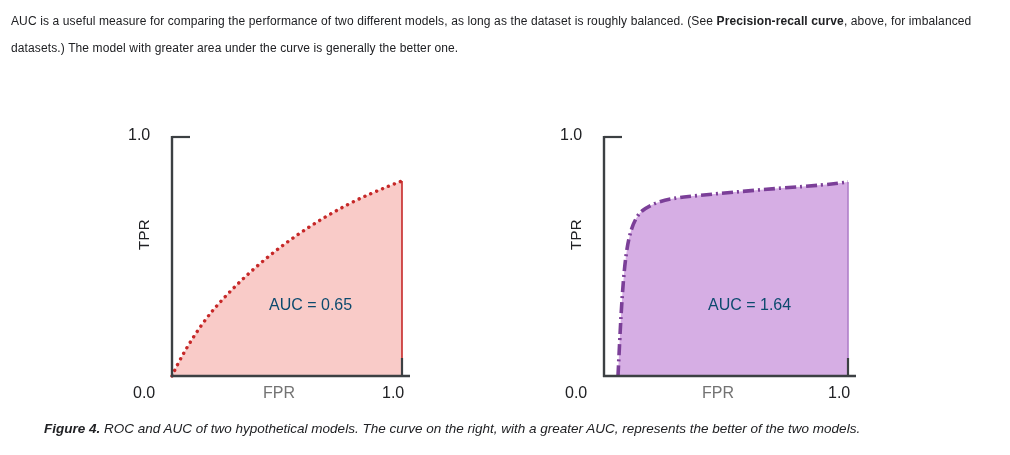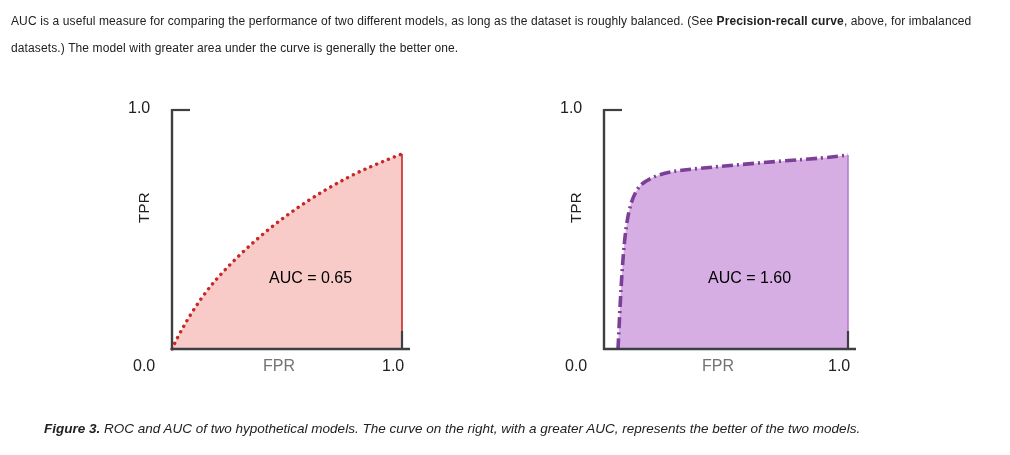--- a/index.html
+++ b/index.html
@@ -24,21 +24,21 @@
     line-height: 27px;
     color: #202124;
     letter-spacing: 0.01em;
   }
   .intro b {
     font-weight: bold;
   }
   .figure-area {
     position: absolute;
     left: 0;
-    top: 79px;
+    top: 106px;
     width: 892px;
     height: 305px;
   }
   .chart {
     position: absolute;
     top: 0;
     width: 400px;
     height: 305px;
   }
   .chart-left { left: 110px; }
@@ -66,21 +66,21 @@
   }
   .axis-title {
     position: absolute;
     font-size: 16px;
     color: #737373;
     white-space: nowrap;
   }
   .auc-label {
     position: absolute;
     font-size: 16px;
-    color: #000000;
+    color: #0c4a6e;
     white-space: nowrap;
   }
   .caption {
     position: absolute;
     left: 44px;
     top: 418px;
     width: 955px;
     font-size: 13.5px;
     line-height: 22px;
     font-style: italic;
@@ -162,20 +162,20 @@
       <line x1="61" y1="270" x2="314" y2="270" stroke="#3c4043" stroke-width="2.4"></line>
 
       <line x1="306" y1="270" x2="306" y2="252" stroke="#3c4043" stroke-width="2.2"></line>
     </svg>
 
     <div class="tick-label" style="left:18px; top:20px;">1.0</div>
     <div class="ylabel" style="left:8px; top:120px; width:50px; text-align:center;">TPR</div>
     <div class="tick-label" style="left:23px; top:278px;">0.0</div>
     <div class="axis-title" style="left:160px; top:278px;">FPR</div>
     <div class="tick-label" style="left:286px; top:278px;">1.0</div>
-    <div class="auc-label" style="left:166px; top:190px;">AUC = 1.60</div>
+    <div class="auc-label" style="left:166px; top:190px;">AUC = 1.64</div>
   </div>
 
 </div>
 
 <div class="caption">
-  <b>Figure 3.</b><span> ROC and AUC of two hypothetical models. The curve on the right, with a greater AUC, represents the better of the two models.</span>
+  <b>Figure 4.</b><span> ROC and AUC of two hypothetical models. The curve on the right, with a greater AUC, represents the better of the two models.</span>
 </div>
 
 </body></html>

